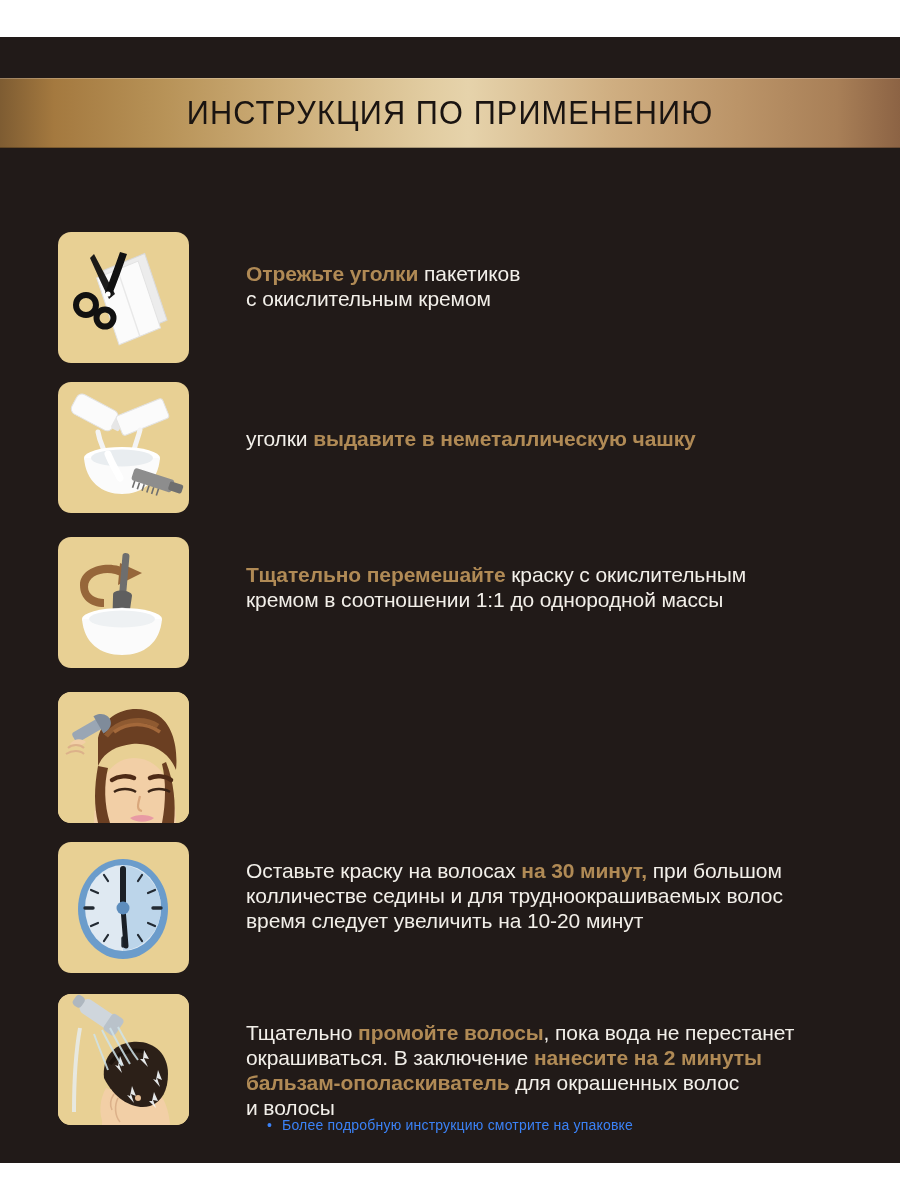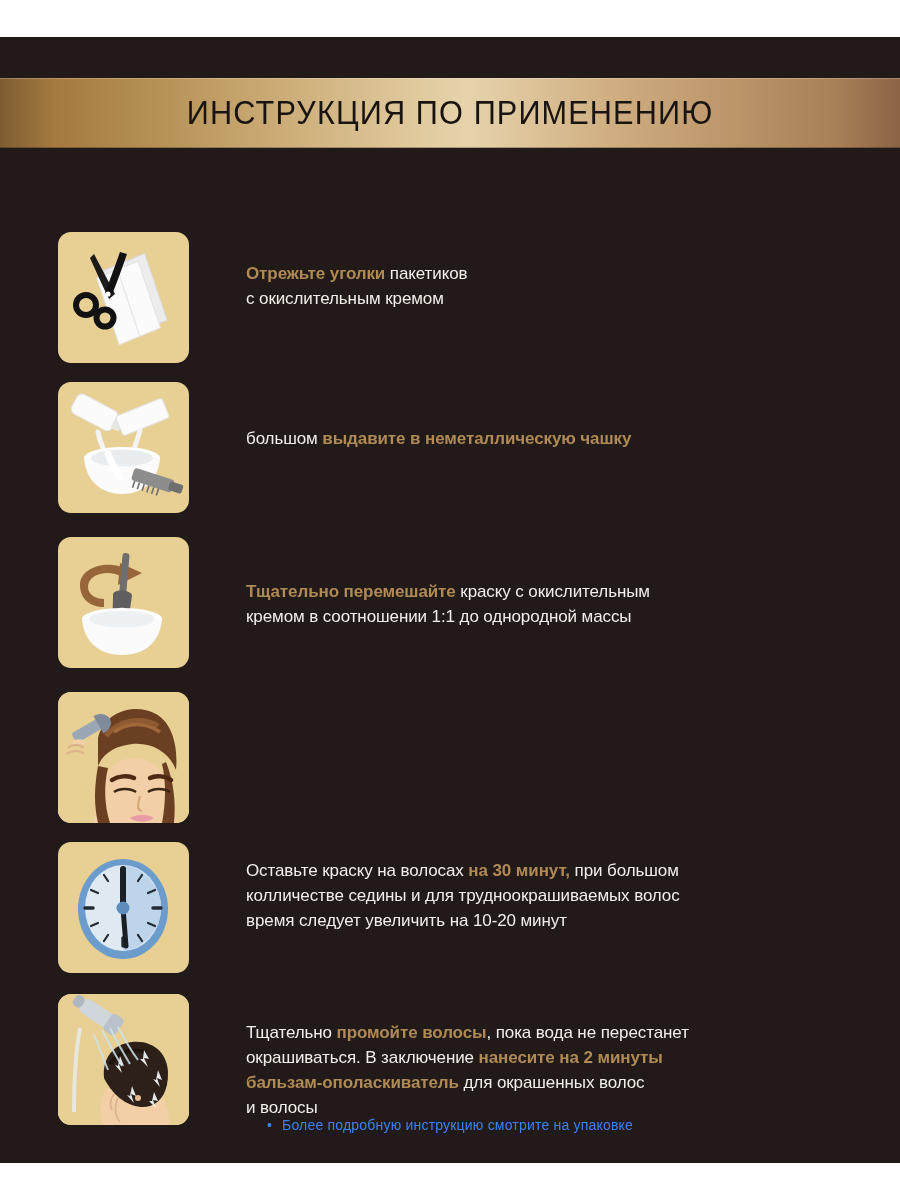--- a/index.html
+++ b/index.html
@@ -85,21 +85,21 @@
     background: #e8d094;
     border-radius: 13px;
     overflow: hidden;
   }
   .tile svg { display: block; width: 131px; height: 131px; }
 
   .text {
     position: absolute;
     left: 246px;
     right: 40px;
-    font-size: 17px;
+    font-size: 21px;
     line-height: 25px;
     color: #f2efe9;
     font-weight: 400;
     letter-spacing: -0.1px;
   }
   .text .hl {
     color: #b08a55;
     font-weight: bold;
   }
 
@@ -107,21 +107,21 @@
   .s1 { top: 0px; }
   .s1 .tile { top: 39px; }
   .s1 .text { top: 68px; }
 
   .s2 { top: 150px; }
   .s2 .tile { top: 39px; }
   .s2 .text { top: 83px; }
 
   .s3 { top: 305px; }
   .s3 .tile { top: 39px; }
-  .s3 .text { top: 81px; }
+  .s3 .text { top: 64px; }
 
   .s4 { top: 460px; }
   .s4 .tile { top: 39px; }
   .s4 .text { top: 84px; }
 
   .s5 { top: 610px; }
   .s5 .tile { top: 39px; }
   .s5 .text { top: 55px; }
 
   .s6 { top: 762px; }
@@ -200,21 +200,21 @@
                   <path d="M83 105 v7"></path>
                   <path d="M88 105 v7"></path>
                 <path d="M93 105 v7"></path>
                   <path d="M98 105 v7"></path>
                   <path d="M103 105 v7"></path>
               </g>
             </g>
           </svg>
         </div>
         <div class="text">
-            <div><span>большом </span><span class="hl">выдавите в неметаллическую чашку</span></div>
+            <div><span>уголки </span><span class="hl">выдавите в неметаллическую чашку</span></div>
           </div>
       </div>
 
       <div class="step s3">
         <div class="tile">
           <svg viewBox="0 0 131 131" xmlns="http://www.w3.org/2000/svg">
             <path d="M22 48 C22 28 56 22 70 34 L64 40 C52 32 30 36 30 50 C30 58 38 62 46 62 L46 70 C32 70 22 62 22 48 Z" fill="#96663a"></path>
             <path d="M62 26 L84 36 L60 48 Z" fill="#96663a"></path>
             <g transform="rotate(5 64 70)">
               <rect x="60" y="16" width="7" height="48" rx="3" fill="#6e6e6e"></rect>

